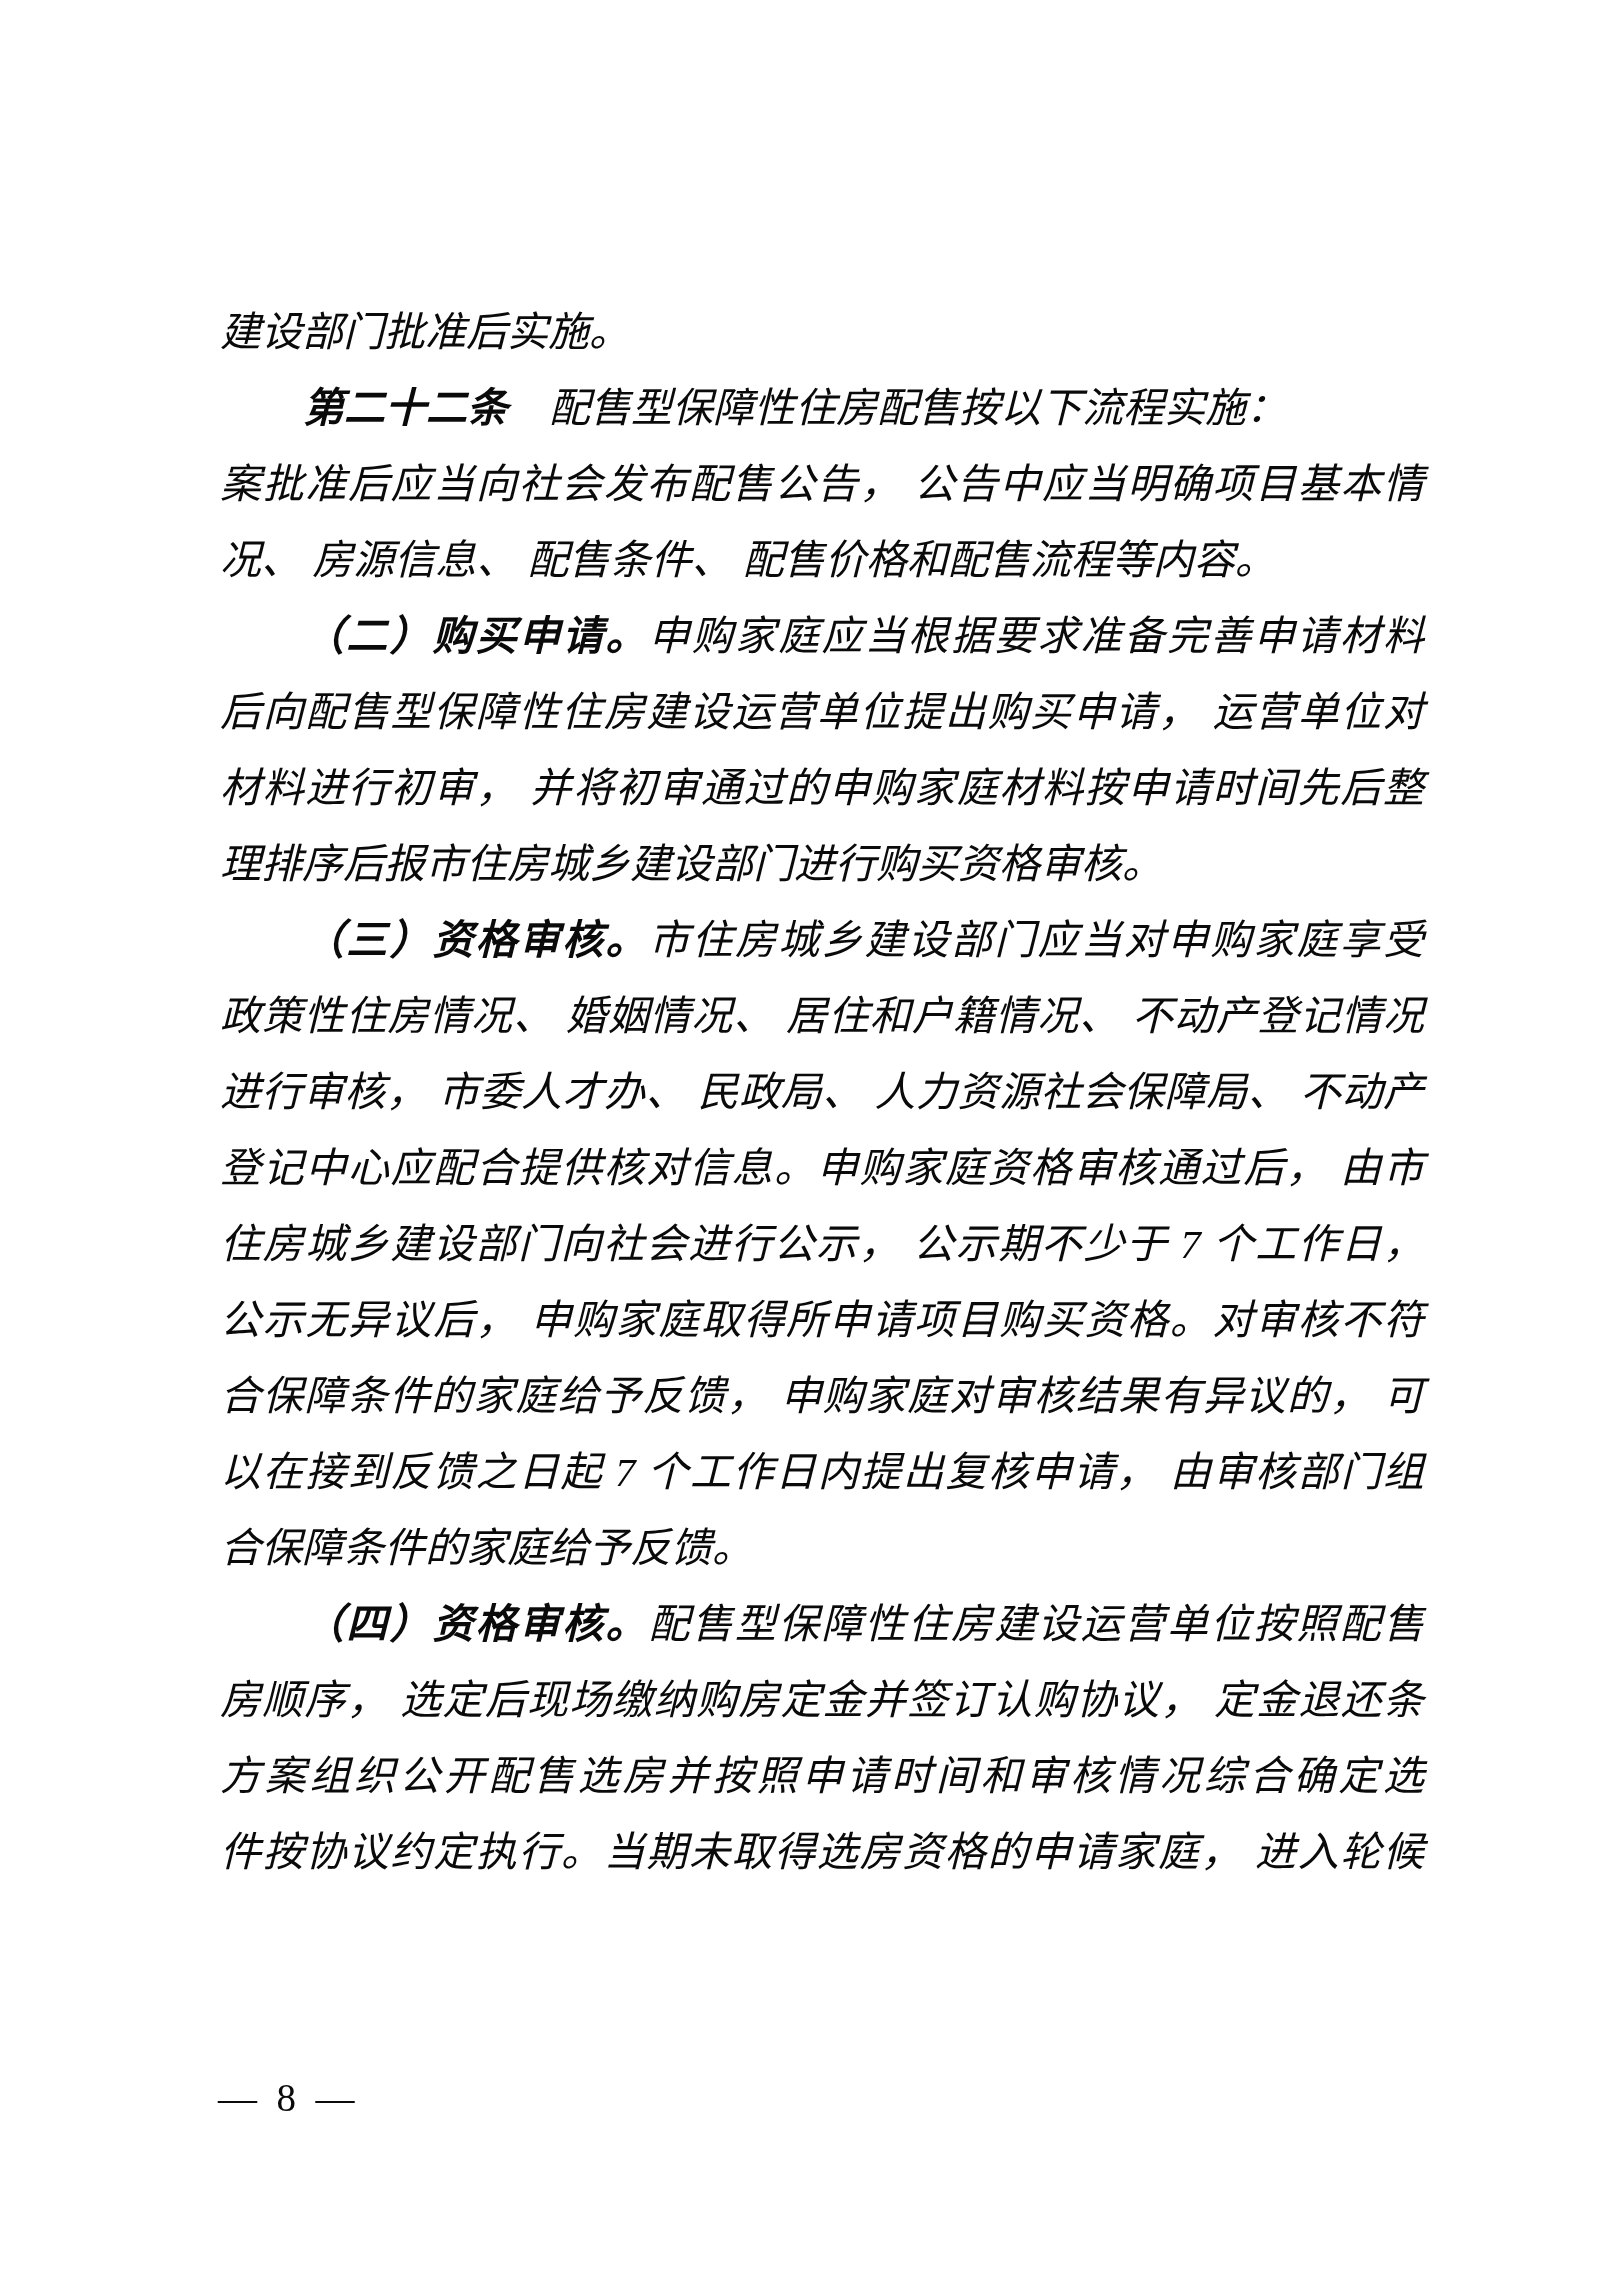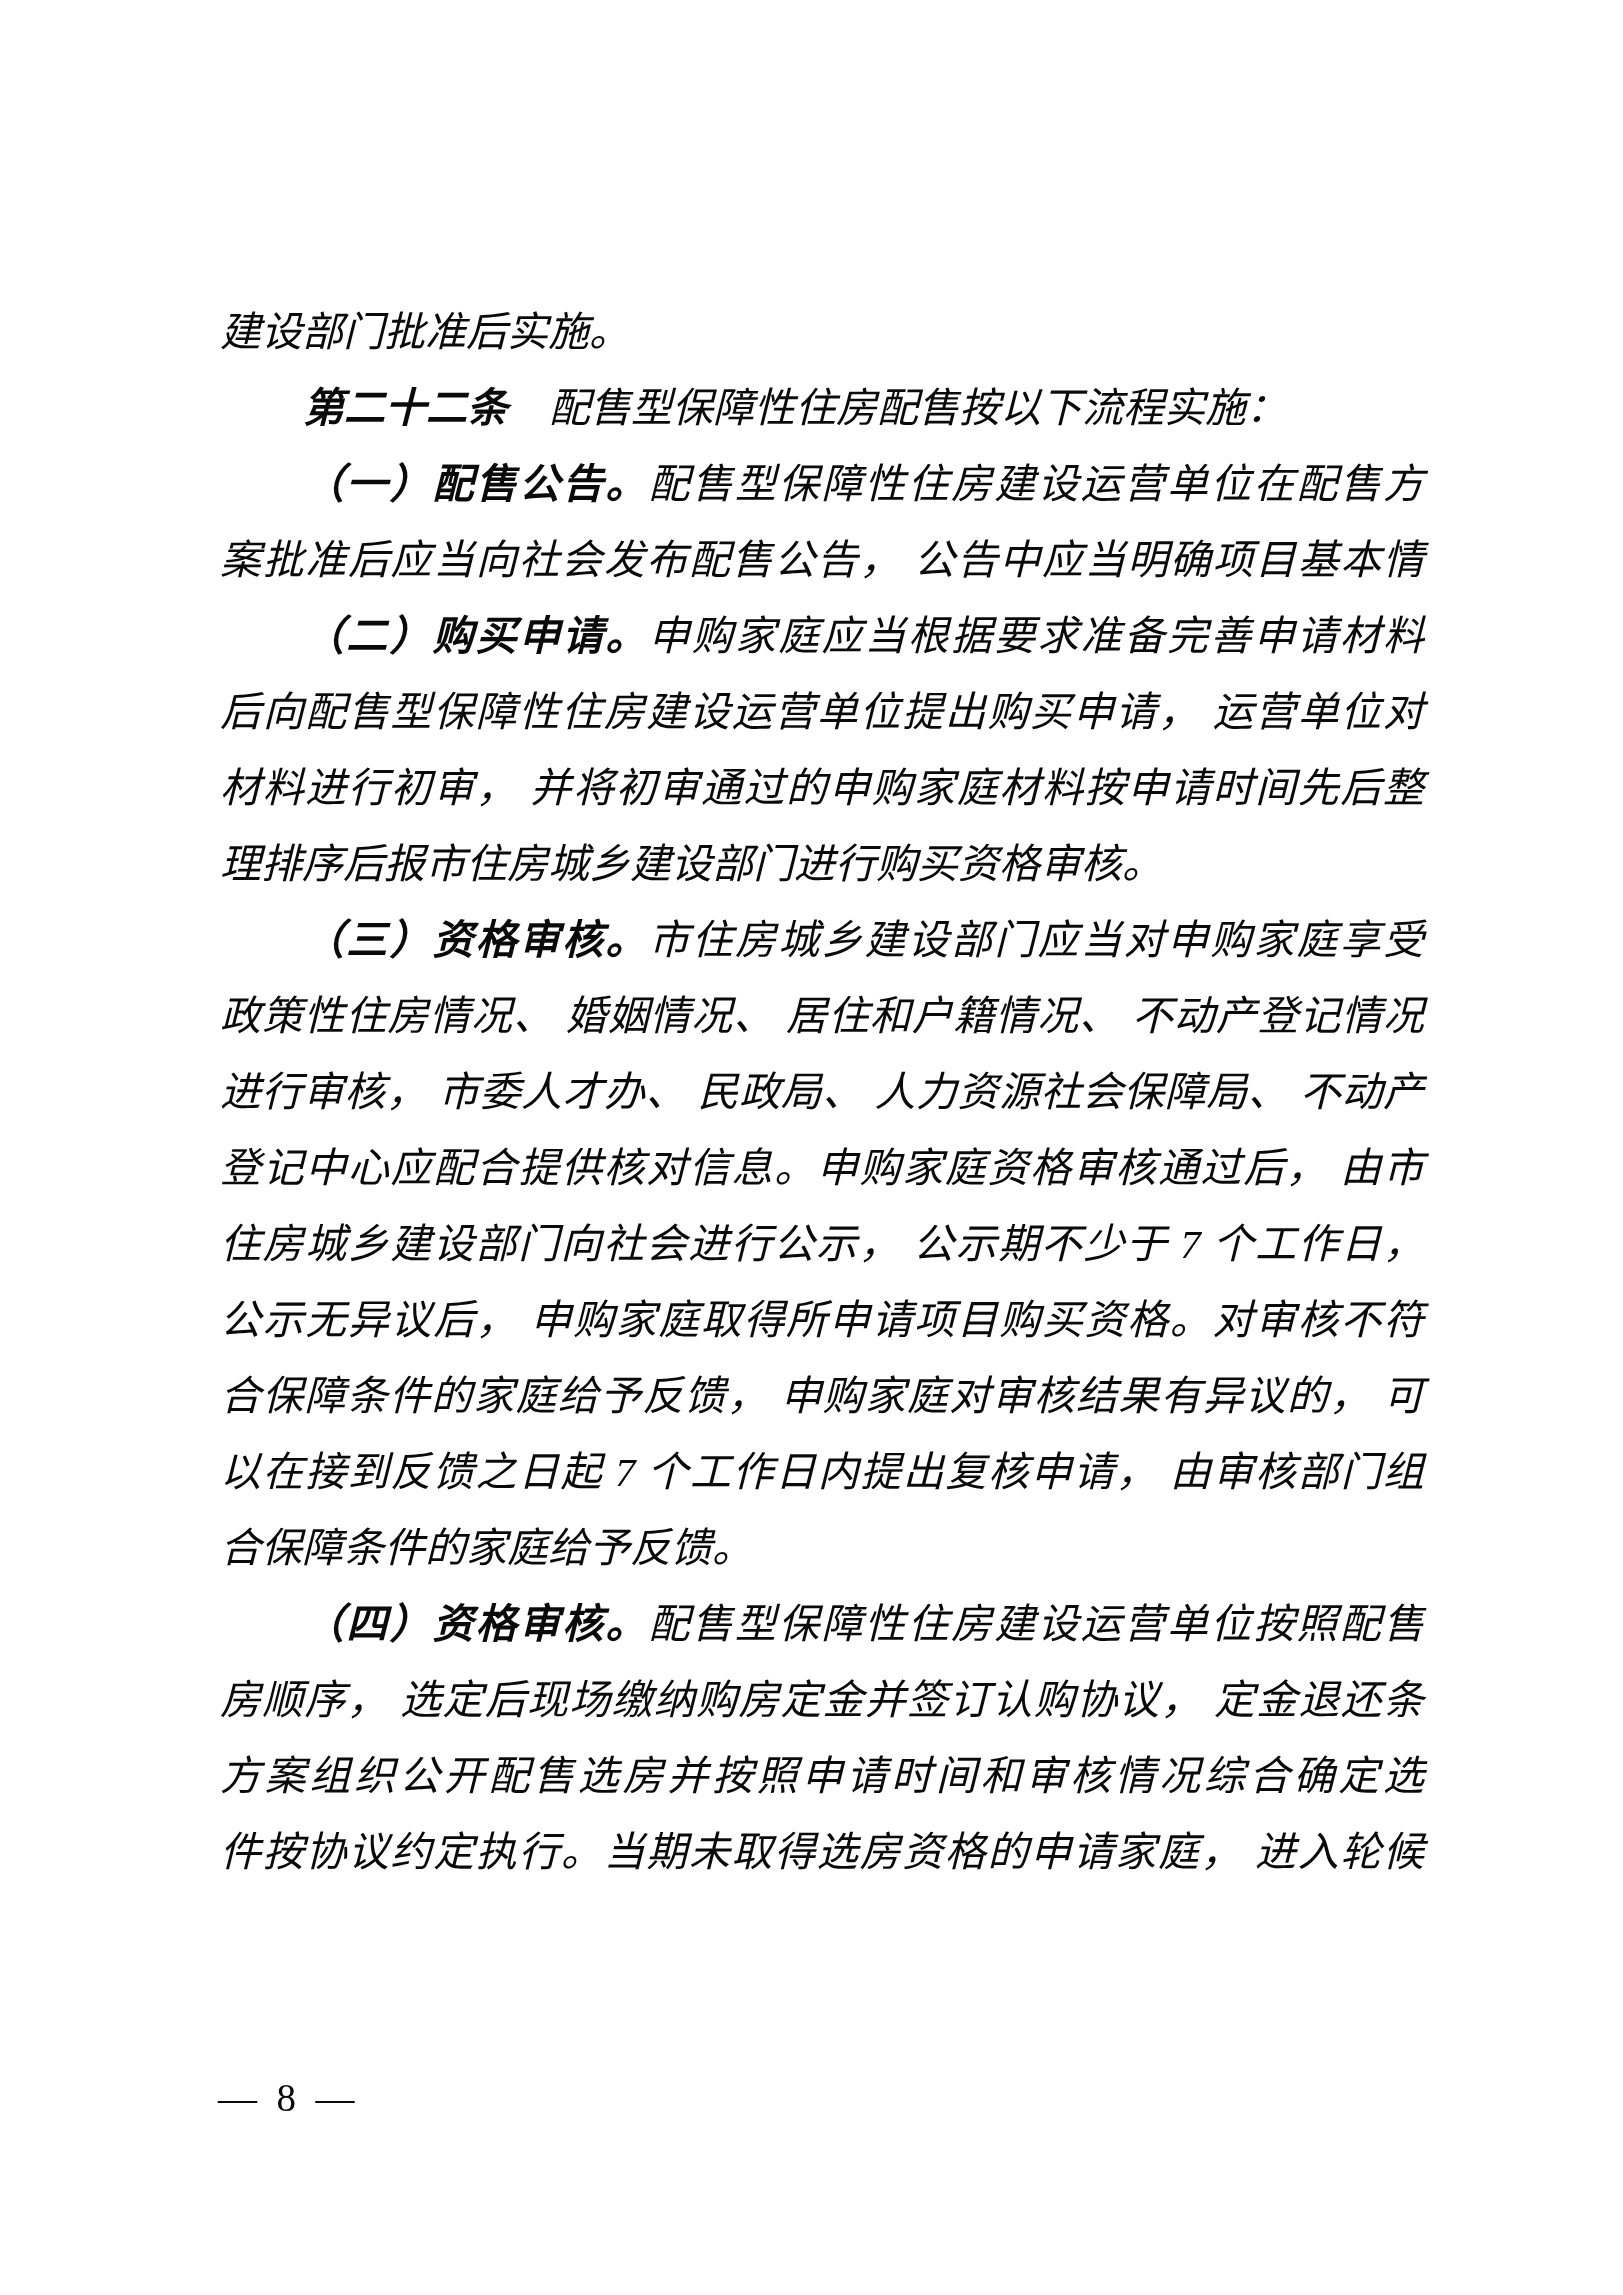--- a/index.html
+++ b/index.html
@@ -66,22 +66,22 @@
 
 <div class="page">
   <main class="body-text">
       <div class="para">
         <div class="line"><span class="run">建设部门批准后实施。</span></div>
       </div>
       <div class="para">
         <div class="line indent"><span class="run b">第二十二条</span><span class="run">　配售型保障性住房配售按以下流程实施：</span></div>
       </div>
       <div class="para">
-        <div class="line fill indent"><span class="run b">（一）配售公告。</span><span class="run">配售型保障性住房建设运营单位在配售方</span></div>
         <div class="line fill"><span class="run">案批准后应当向社会发布配售公告， 公告中应当明确项目基本情</span></div>
+        <div class="line"><span class="run">况、 房源信息、 配售条件、 配售价格和配售流程等内容。</span></div>
       </div>
       <div class="para">
         <div class="line fill indent"><span class="run b">（二）购买申请。</span><span class="run">申购家庭应当根据要求准备完善申请材料</span></div>
         <div class="line fill"><span class="run">后向配售型保障性住房建设运营单位提出购买申请， 运营单位对</span></div>
         <div class="line fill"><span class="run">材料进行初审， 并将初审通过的申购家庭材料按申请时间先后整</span></div>
         <div class="line"><span class="run">理排序后报市住房城乡建设部门进行购买资格审核。</span></div>
       </div>
       <div class="para">
         <div class="line fill indent"><span class="run b">（三）资格审核。</span><span class="run">市住房城乡建设部门应当对申购家庭享受</span></div>
         <div class="line fill"><span class="run">政策性住房情况、 婚姻情况、 居住和户籍情况、 不动产登记情况</span></div>

